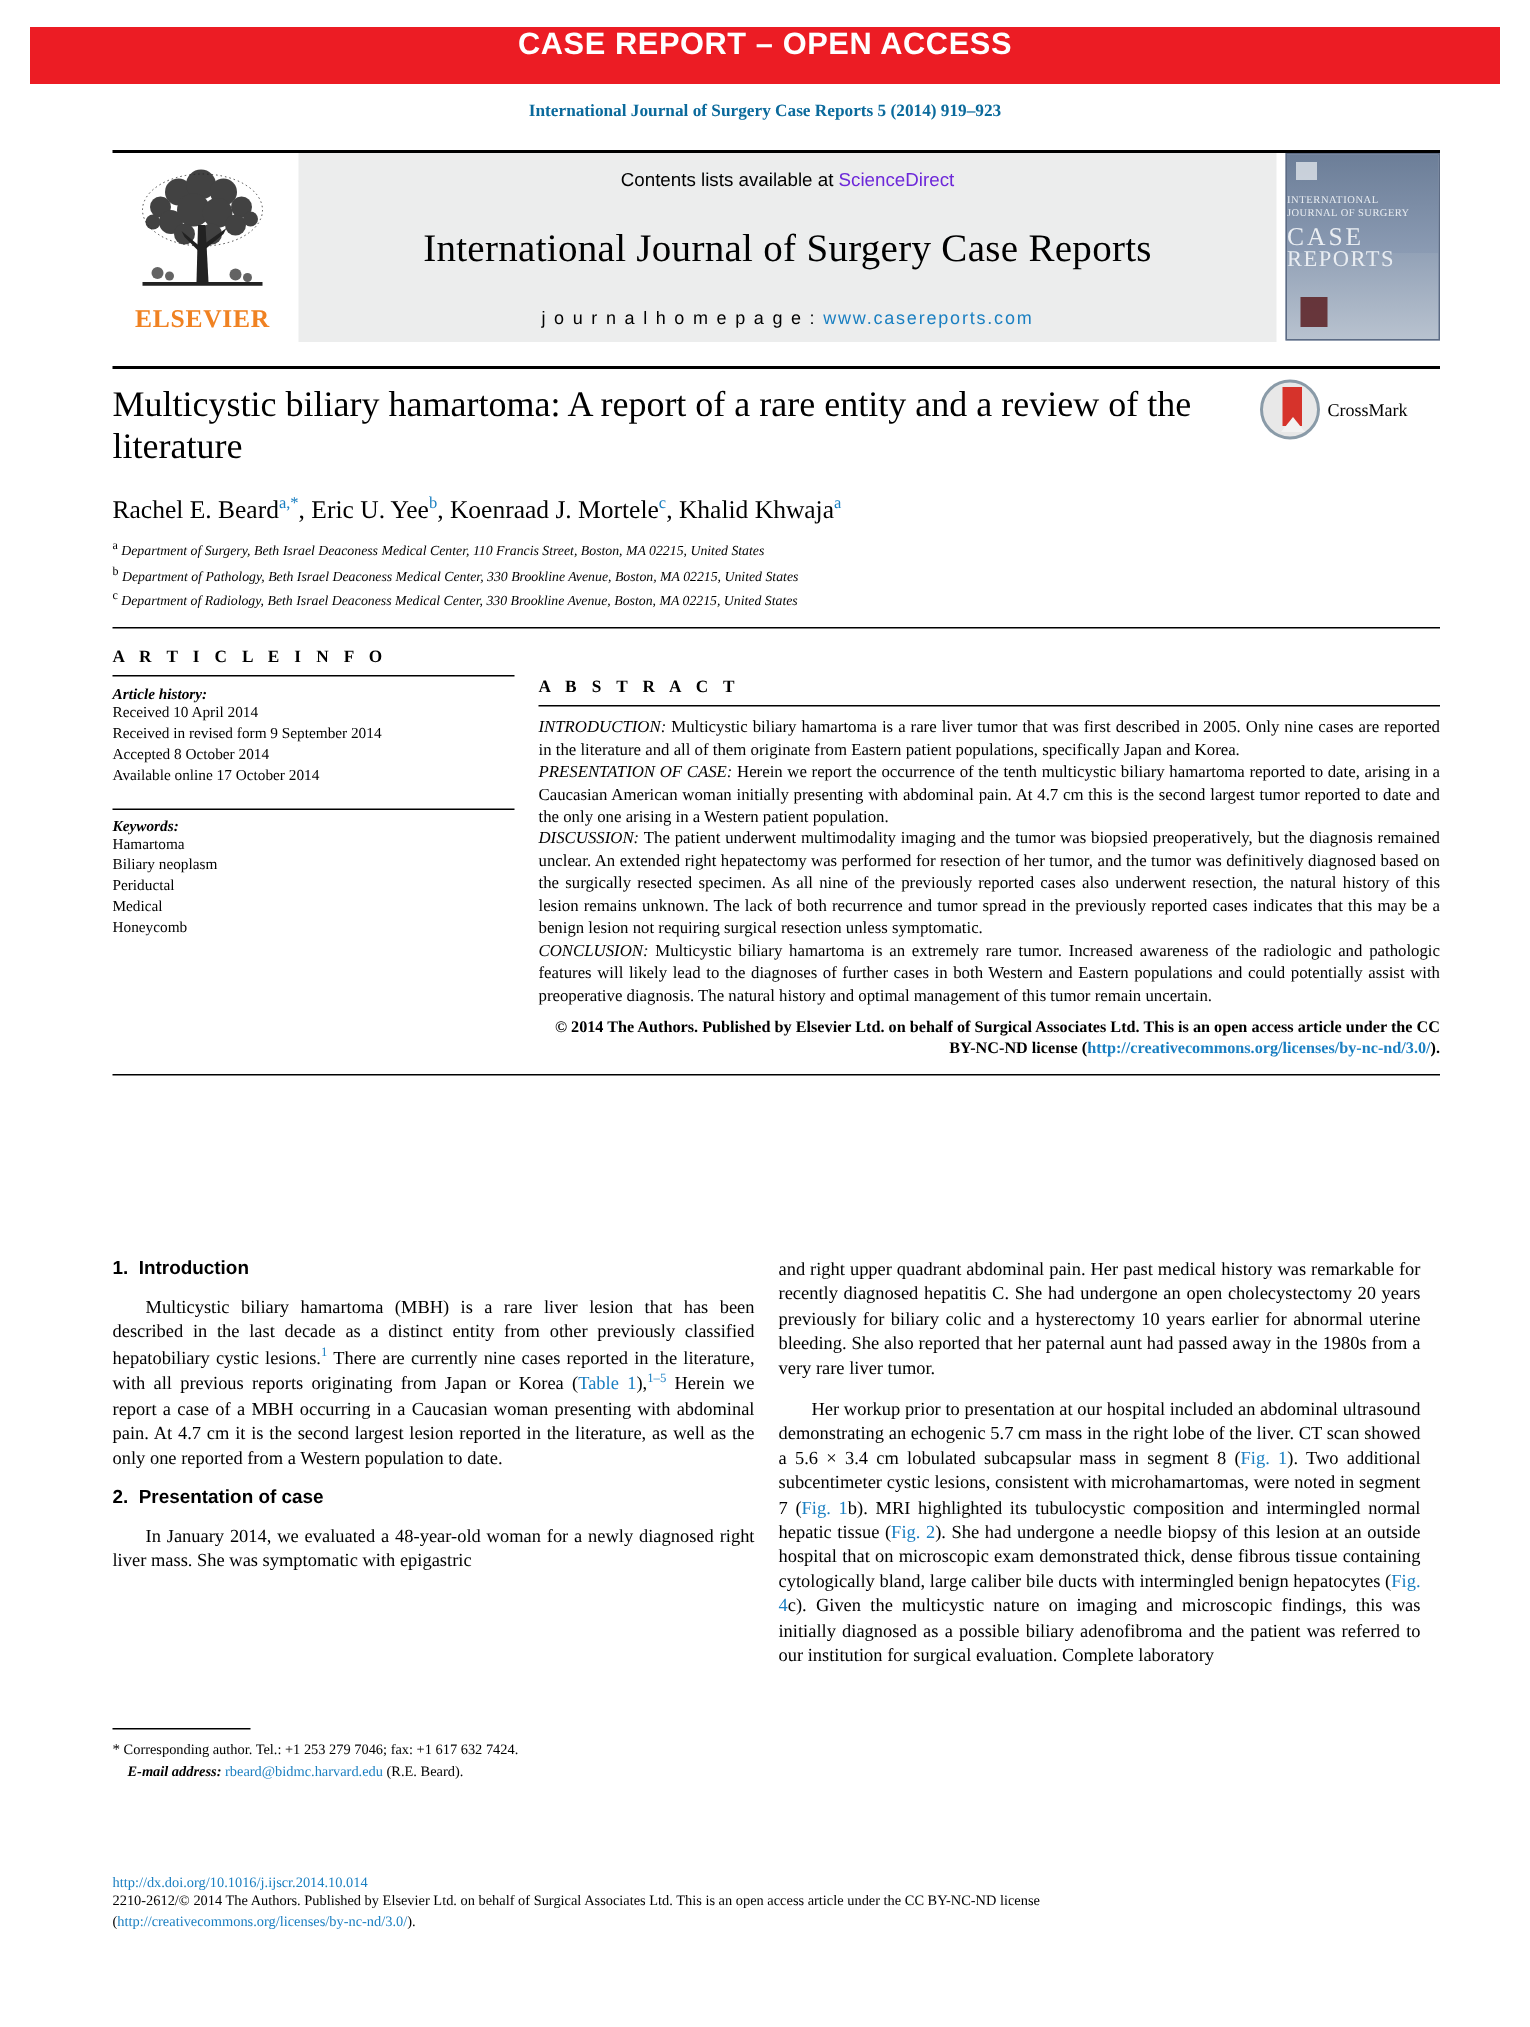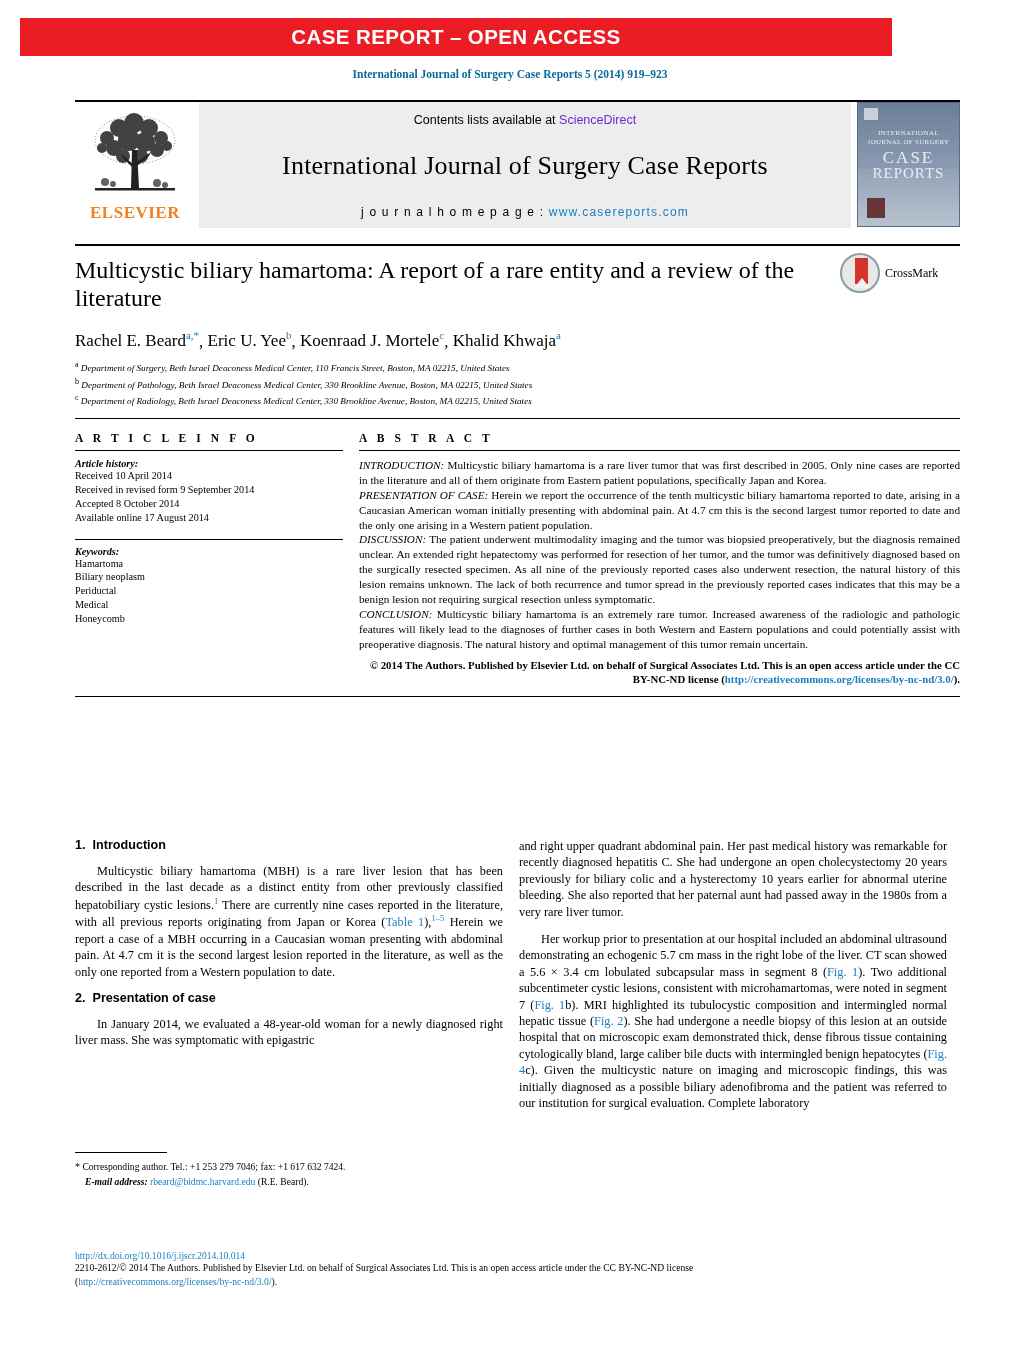--- a/index.html
+++ b/index.html
@@ -9,23 +9,23 @@
     width:1020px; height:1351px;
     background:#ffffff;
     font-family:"Liberation Serif", "DejaVu Serif", serif;
     color:#000;
     position:relative;
     overflow:hidden;
   }
 
   
   .banner {
-    position:absolute; left:20px; top:18px; width:872px; height:38px;
+    position:absolute; left:20px; top:18px; width:980px; height:38px;
     background:#ec1c24;
-    display:flex; align-items:center; justify-content:center;
+    display:flex; align-items:flex-start; justify-content:center;
   }
   .banner-text {
     color:#fff; font-family:"Liberation Sans", sans-serif;
     font-weight:bold; font-size:20.5px; letter-spacing:.4px;
   }
 
   .journal-ref {
     position:absolute; left:0; top:68px; width:1020px;
     text-align:center;
     color:#0b6a9c; font-size:11.5px; font-weight:bold;
@@ -66,21 +66,21 @@
   .homepage-url { color:#1a7fc1; letter-spacing:1.2px; }
   .cover-thumb {
     width:103px; height:125px; position:relative;
     border:1px solid #5c6b84; background:#9aa9bd; overflow:hidden;
   }
   .cover-top { position:absolute; left:0; top:0; right:0; height:54%;
                background:linear-gradient(#6c7e98,#8b9bb3); }
   .cover-bot { position:absolute; left:0; bottom:0; right:0; height:46%;
                background:linear-gradient(#93a2b7,#b8c2cf); }
   .cover-txt {
-    position:absolute; left:0; right:0; text-align:center; color:#e9edf2;
+    position:absolute; left:0; right:0; text-align:left; color:#e9edf2;
     font-family:"Liberation Serif", serif; line-height:1;
   }
 
   
   .title-block { position:absolute; left:75px; top:244px; width:885px; }
   .title-rule { border-top:2.5px solid #000; }
   .paper-title {
     font-size:24px; line-height:1.16; margin-top:11px; width:770px;
     font-family:"Liberation Serif", serif;
   }
@@ -106,21 +106,21 @@
     font-size:9.2px; font-style:italic; line-height:1.55; margin-top:8px;
     font-family:"Liberation Serif", serif;
   }
   .affil sup { font-style:normal; font-size:8px; }
 
   
   .info-area { position:absolute; left:75px; top:418px; width:885px; }
   .info-rule { border-top:1.6px solid #000; }
   .cols { display:flex; margin-top:13px; }
   .col-info { width:268px; }
-  .col-abs { flex:1; margin-left:16px; }
+  .col-abs { flex:1; margin-left:16px;margin-top:20px; }
   .sec-head {
     font-family:"Liberation Serif", serif; font-weight:bold;
     font-size:11.5px; letter-spacing:3.6px; margin-bottom:6px;
   }
   .thin-rule { border-top:1px solid #000; margin-bottom:7px; }
   .hist-title, .kw-title { font-style:italic; font-weight:bold; font-size:10.2px; }
   .hist-line, .kw-line { font-size:10.2px; line-height:1.36; }
   .kw-block { margin-top:14px; }
   .kw-rule { border-top:1px solid #000; margin-bottom:6px; }
   .abs-p {
@@ -266,21 +266,21 @@
   <div class="info-rule"></div>
   <div class="cols">
 
     <div class="col-info">
       <div class="sec-head">A R T I C L E   I N F O</div>
       <div class="thin-rule"></div>
       <div class="hist-title">Article history:</div>
       <div class="hist-line">Received 10 April 2014</div>
       <div class="hist-line">Received in revised form 9 September 2014</div>
       <div class="hist-line">Accepted 8 October 2014</div>
-      <div class="hist-line">Available online 17 August 2014</div>
+      <div class="hist-line">Available online 17 October 2014</div>
 
       <div class="kw-block">
         <div class="kw-rule"></div>
         <div class="kw-title">Keywords:</div>
         <div class="kw-line">Hamartoma</div>
         <div class="kw-line">Biliary neoplasm</div>
         <div class="kw-line">Periductal</div>
         <div class="kw-line">Medical</div>
         <div class="kw-line">Honeycomb</div>
       </div>

